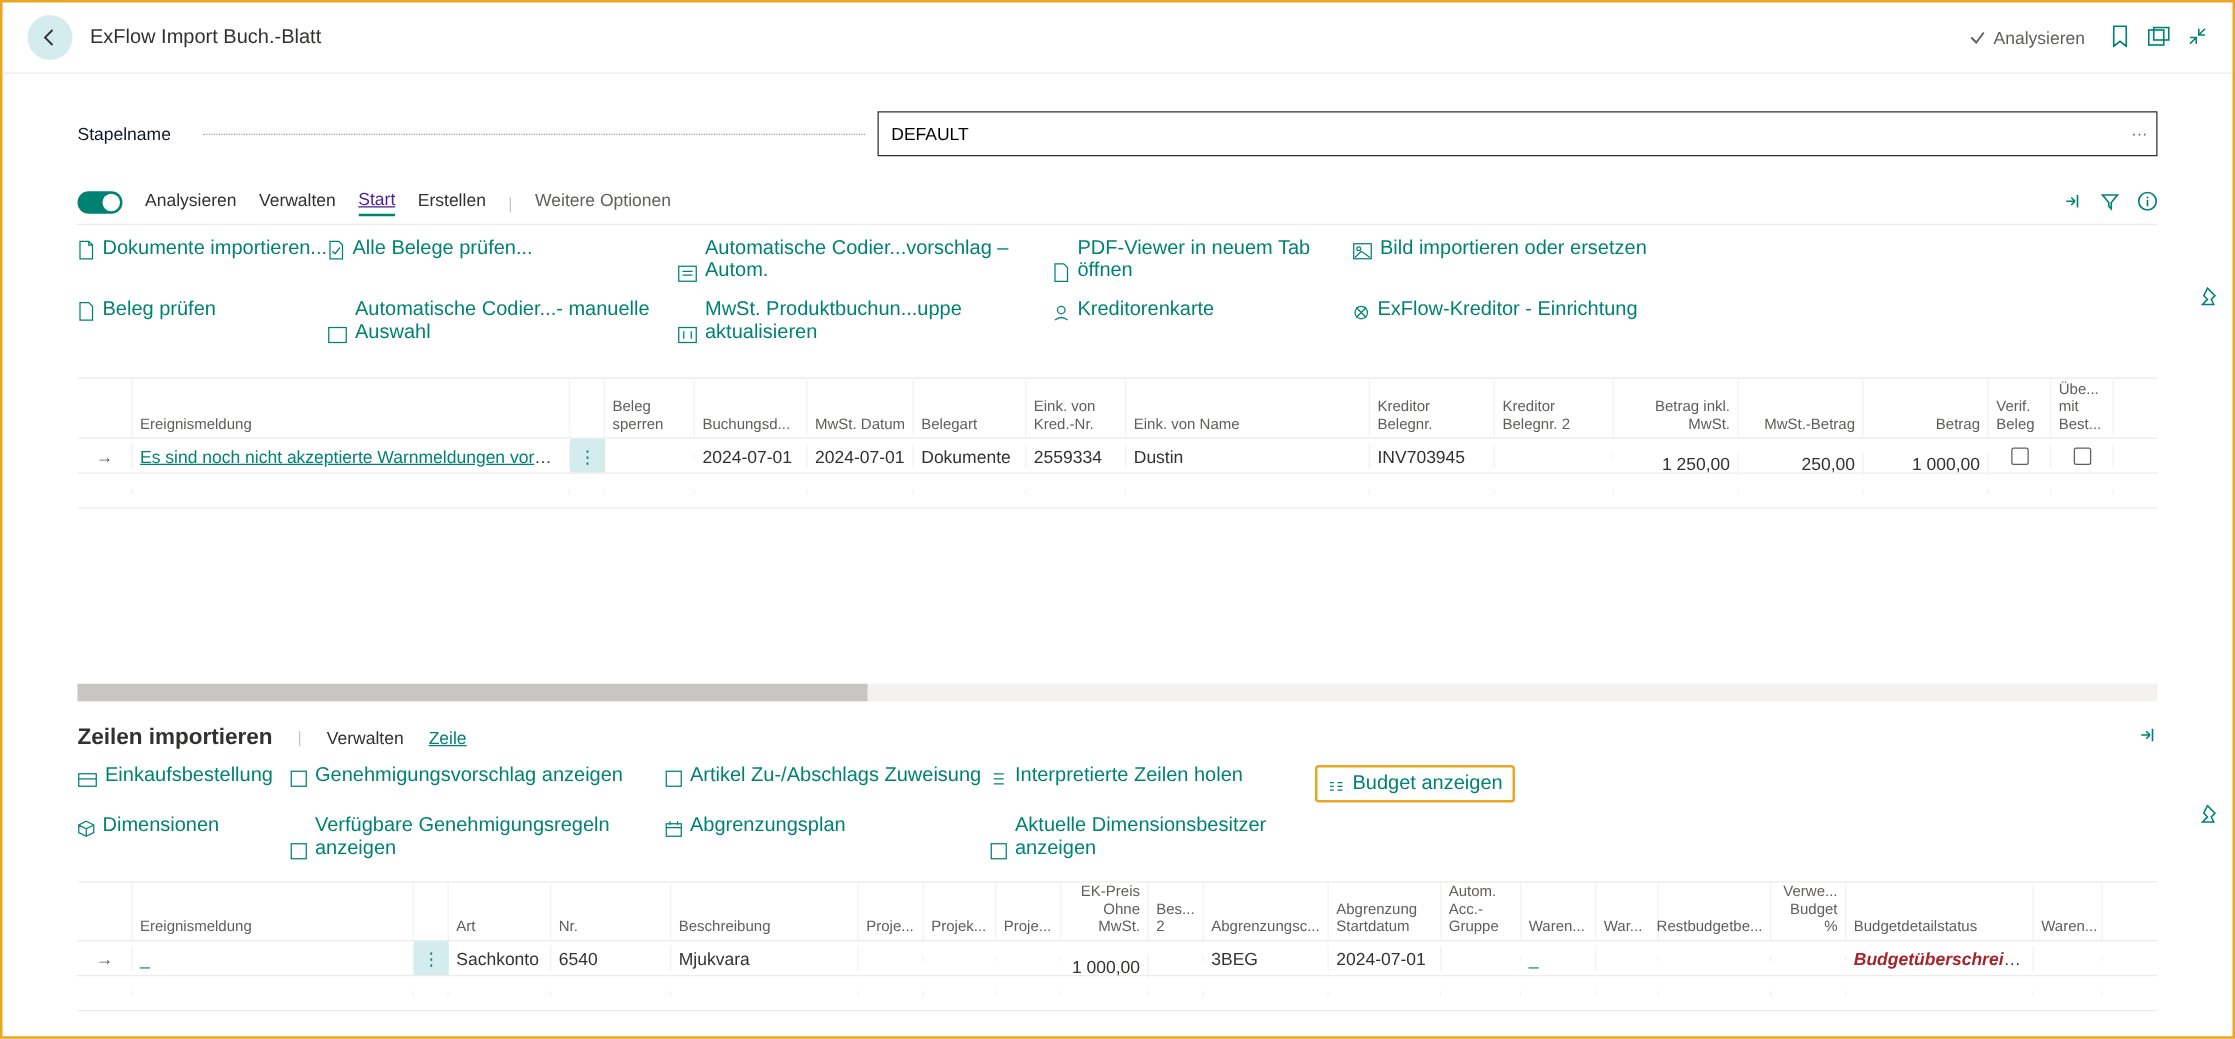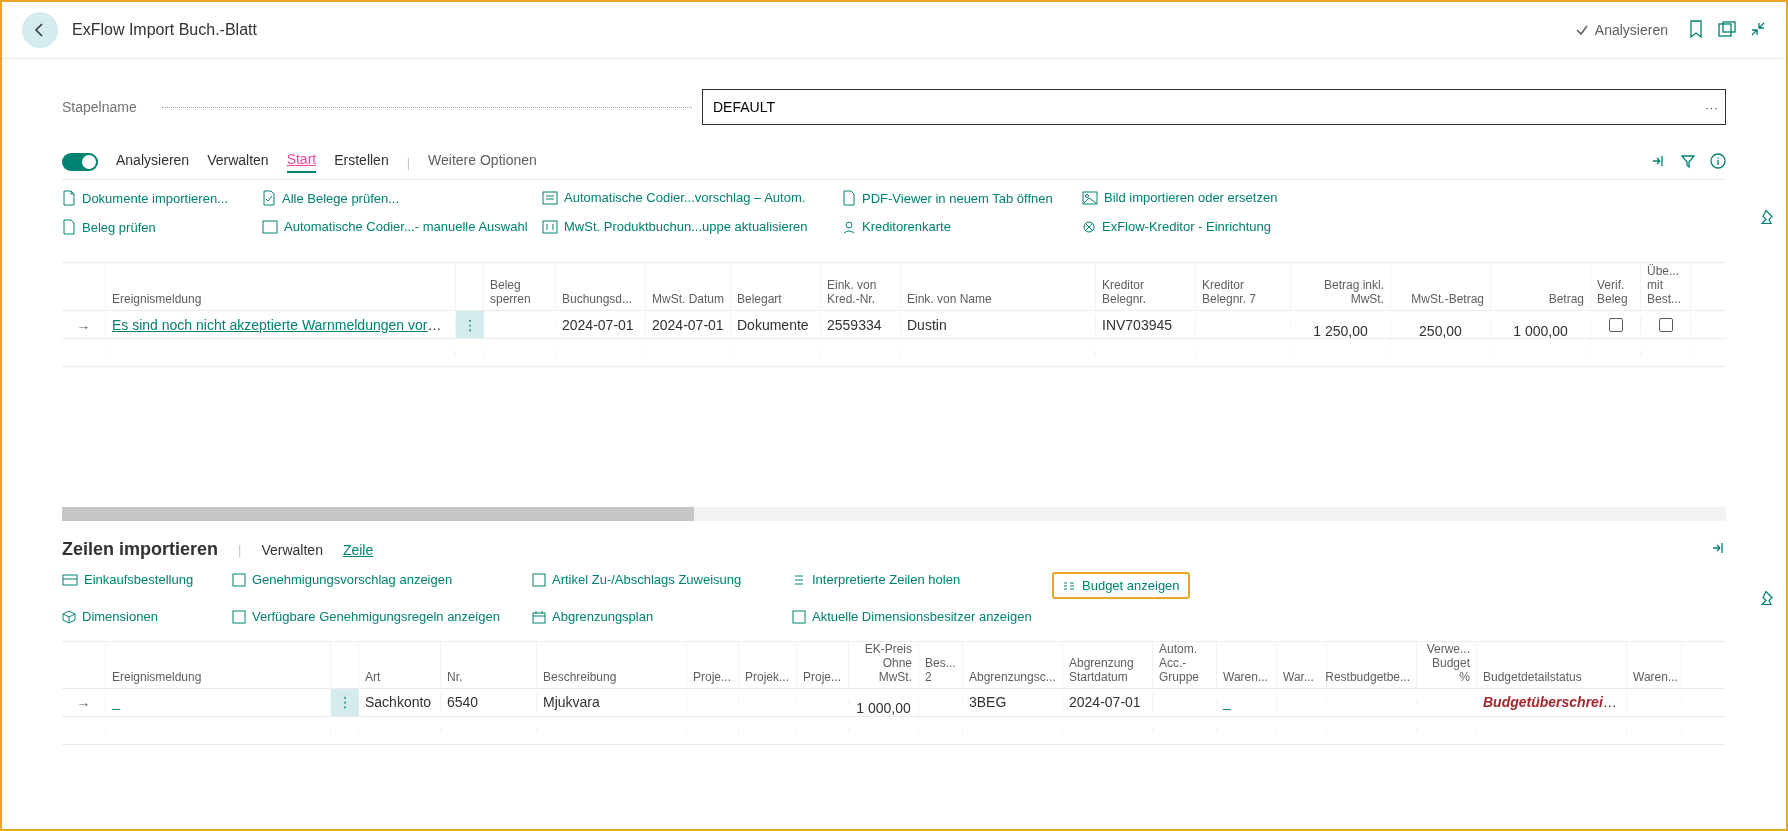--- a/index.html
+++ b/index.html
@@ -8,53 +8,53 @@
   .titlebar { display: flex; align-items: center; padding: 10px 20px; border-bottom: 1px solid #edebe9; }
   .back-btn { width: 36px; height: 36px; border-radius: 50%; background: #d4ecee; display: flex; align-items: center; justify-content: center; cursor: pointer; margin-right: 14px; }
   .page-title { font-size: 16px; color: #323130; flex: 1; }
   .saved { display: flex; align-items: center; gap: 6px; color: #605e5c; font-size: 14px; margin-right: 20px; }
   .title-actions { display: flex; gap: 14px; align-items: center; }
   .title-actions .icbtn { cursor: pointer; color: #008272; }
 
   .content { padding: 12px 60px 0 60px; }
   
   .field-row { display: flex; align-items: center; margin: 18px 0 26px 0; }
-  .field-label { width: 640px; font-size: 14px; color: #737373; position: relative; }
+  .field-label { width: 640px; font-size: 14px; color: #0f172a; position: relative; }
   .field-label::after { content: ""; position: absolute; left: 100px; right: 10px; top: 50%; border-bottom: 1px dotted #a19f9d; }
   .field-input-wrap { flex: 1; position: relative; }
   .field-input { width: 100%; height: 36px; border: 1px solid #323130; padding: 0 36px 0 10px; font-size: 14px; }
   .field-more { position: absolute; right: 8px; top: 50%; transform: translateY(-50%); color: #605e5c; cursor: pointer; }
 
   .action-tabs { display: flex; align-items: center; gap: 18px; border-bottom: 1px solid #edebe9; padding-bottom: 6px; position: relative; }
   .toggle { width: 36px; height: 18px; background: #008272; border-radius: 10px; position: relative; cursor: pointer; }
   .toggle::after { content: ""; position: absolute; width: 14px; height: 14px; background: #fff; border-radius: 50%; top: 2px; right: 2px; }
   .tab-link { font-size: 14px; color: #323130; cursor: pointer; padding-bottom: 4px; }
-  .tab-link.active { color: #ec4899; border-bottom: 2px solid #008272; text-decoration: underline; }
+  .tab-link.active { color: #4c1d95; border-bottom: 2px solid #008272; text-decoration: underline; }
   .tab-sep { color: #c8c6c4; }
   .tab-actions-right { position: absolute; right: 0; display: flex; gap: 14px; color: #008272; }
   .tab-actions-right span { cursor: pointer; }
 
   .toolbar { padding: 10px 0; position: relative; }
   .toolbar-row { display: flex; margin-bottom: 10px; }
-  .tool-btn { display: inline-flex; align-items: center; gap: 6px; color: #008272; font-size: 13px; cursor: pointer; }
+  .tool-btn { display: inline-flex; align-items: flex-end; gap: 6px; color: #008272; font-size: 16px; cursor: pointer; }
   .tool-btn .ico { color: #008272; display:inline-flex; }
   .pin-right { position: absolute; right: -50px; top: 50%; transform: translateY(-50%); color: #008272; cursor: pointer; }
   .col1 { width: 200px; }
   .col2 { width: 280px; }
   .col3 { width: 300px; }
   .col4 { width: 240px; }
   .col5 { width: 240px; }
 
   .grid { border-top: 1px solid #edebe9; margin-top: 4px; }
   .grid-header { display: flex; border-bottom: 1px solid #edebe9; height: 48px; align-items: flex-end; color: #605e5c; font-size: 12px; }
   .gh { padding: 4px 6px; border-right: 1px solid #f3f2f1; text-align: left; display: flex; align-items: flex-end; height: 100%; }
   .gh.right { justify-content: flex-end; text-align: right; }
   .grid-row { display: flex; border-bottom: 1px solid #edebe9; height: 28px; align-items: center; font-size: 14px; }
   .gc { padding: 2px 6px; border-right: 1px solid #f3f2f1; white-space: nowrap; overflow: hidden; text-overflow: ellipsis; }
-  .gc.right { text-align: center; margin-top: 12px; }
+  .gc.right { text-align: right; margin-top: 12px; }
   .row-arrow { width: 44px; text-align: center; color: #605e5c; }
   .row-menu { width: 28px; background: #d4ecee; display: flex; align-items: center; justify-content: center; cursor: pointer; color: #008272; height: 100%; }
   .event-link { color: #008272; text-decoration: underline; cursor: pointer; }
   .checkbox-cell { display: flex; justify-content: center; align-items: center; }
   .cb { width: 14px; height: 14px; border: 1px solid #605e5c; border-radius: 2px; display: inline-block; }
 
   .scrollbar { height: 14px; background: #f3f2f1; position: relative; margin-top: 140px; }
   .scrollbar-thumb { position: absolute; height: 100%; background: #c8c6c4; }
 
   .section2 { margin-top: 18px; }
@@ -244,21 +244,21 @@
       <div class="gh" style="width:44px"></div>
       <div class="gh" style="width:350px">Ereignismeldung</div>
       <div class="gh" style="width:28px"></div>
       <div class="gh" style="width:72px">Beleg sperren</div>
       <div class="gh" style="width:90px">Buchungsd...</div>
       <div class="gh" style="width:85px">MwSt. Datum</div>
       <div class="gh" style="width:90px">Belegart</div>
       <div class="gh" style="width:80px">Eink. von Kred.-Nr.</div>
       <div class="gh" style="width:195px">Eink. von Name</div>
       <div class="gh" style="width:100px">Kreditor Belegnr.</div>
-      <div class="gh" style="width:95px">Kreditor Belegnr. 7</div>
+      <div class="gh" style="width:95px">Kreditor Belegnr. 2</div>
       <div class="gh right" style="width:100px">Betrag inkl. MwSt.</div>
       <div class="gh right" style="width:100px">MwSt.-Betrag</div>
       <div class="gh right" style="width:100px">Betrag</div>
       <div class="gh" style="width:50px;justify-content:center">Verif. Beleg</div>
       <div class="gh" style="width:50px;justify-content:center">Übe... mit Best...</div>
     </div>
     <div class="grid-row">
       <div class="gc row-arrow" style="width:44px">→</div>
       <div class="gc" style="width:350px"><span class="event-link">Es sind noch nicht akzeptierte Warnmeldungen vorhanden!</span></div>
       <div class="row-menu" style="width:28px">⋮</div>

